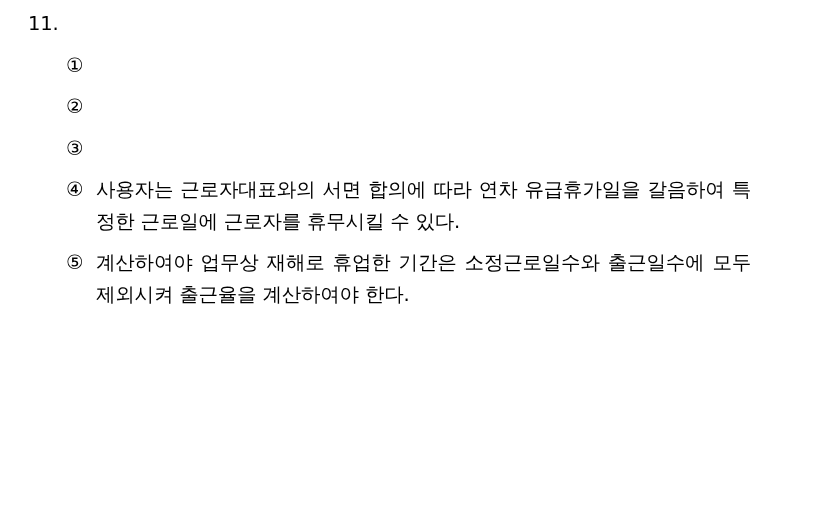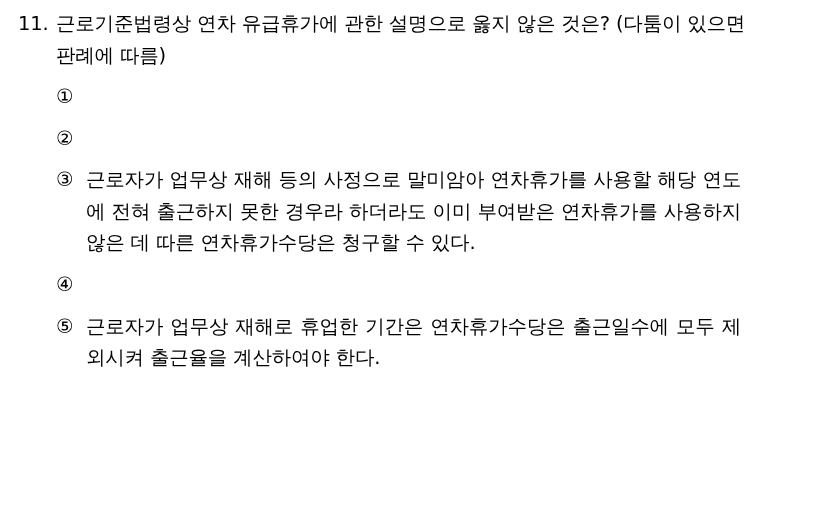--- a/index.html
+++ b/index.html
@@ -12,21 +12,21 @@
     height: 513px;
     font-family: "DejaVu Sans", "Liberation Sans", sans-serif;
     color: #000000;
     overflow: hidden;
   }
   .page {
     position: relative;
     width: 826px;
     height: 513px;
     box-sizing: border-box;
-    padding: 8px 18px 0 18px;
+    padding: 8px 18px 0 28px;
   }
   .question {
     display: flex;
     align-items: flex-start;
     font-size: 19.5px;
     line-height: 1.62;
     letter-spacing: -0.2px;
   }
   .q-number {
     flex: 0 0 auto;
@@ -63,41 +63,40 @@
     text-justify: inter-character;
   }
 </style>
 </head>
 <body>
 
 <div class="page">
 
   <div class="question">
     <div class="q-number">11.</div>
-    <div class="q-text">근로기준법령상 연차 유급휴가에 관한 설명으로 옳지 않은 것은? (다툼이 있으면 판례에 따름)</div>
   </div>
 
   <div class="choices">
 
     <div class="choice">
       <div class="choice-marker">①</div>
     </div>
 
     <div class="choice">
       <div class="choice-marker">②</div>
     </div>
 
     <div class="choice">
       <div class="choice-marker">③</div>
-      <div class="choice-text">근로자가 업무상 재해 등의 사정으로 말미암아 연차휴가를 사용할 해당 연도에 전혀 출근하지 못한 경우라 하더라도 이미 부여받은 연차휴가를 사용하지 않은 데 따른 연차휴가수당은 청구할 수 있다.</div>
     </div>
 
     <div class="choice">
       <div class="choice-marker">④</div>
+      <div class="choice-text">사용자는 근로자대표와의 서면 합의에 따라 연차 유급휴가일을 갈음하여 특정한 근로일에 근로자를 휴무시킬 수 있다.</div>
     </div>
 
     <div class="choice">
       <div class="choice-marker">⑤</div>
-      <div class="choice-text">근로자가 업무상 재해로 휴업한 기간은 연차휴가수당은 출근일수에 모두 제외시켜 출근율을 계산하여야 한다.</div>
+      <div class="choice-text">계산하여야 업무상 재해로 휴업한 기간은 소정근로일수와 출근일수에 모두 제외시켜 출근율을 계산하여야 한다.</div>
     </div>
 
   </div>
 </div>
 
 </body></html>

